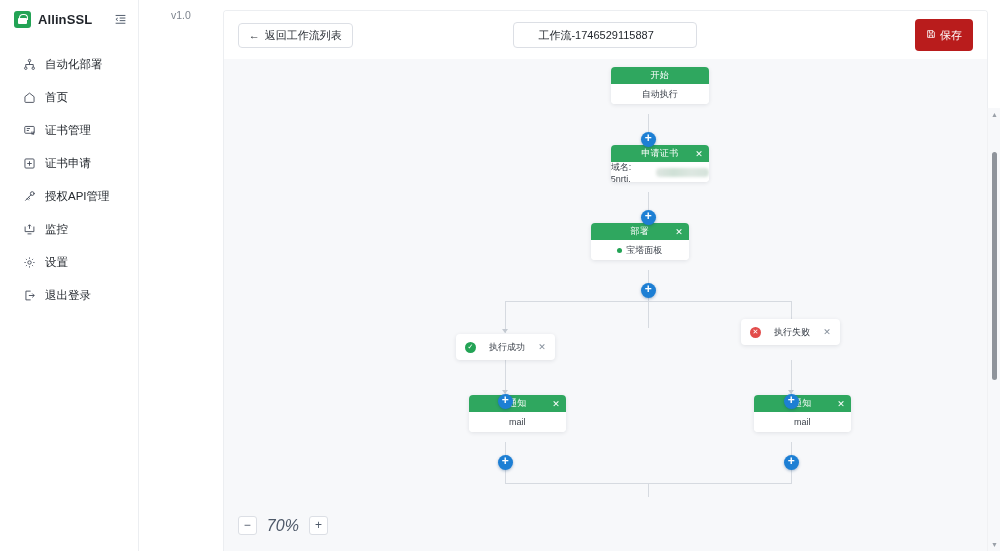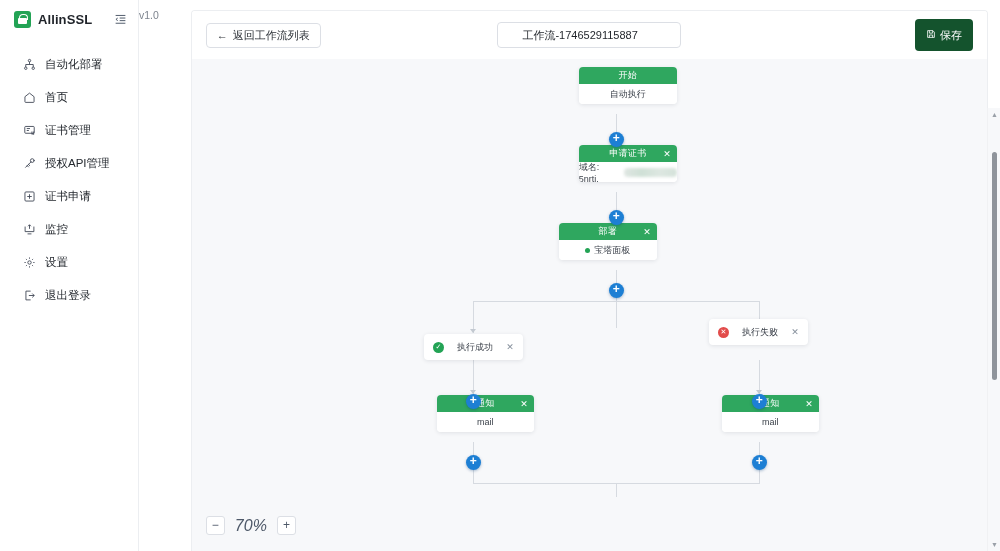--- a/index.html
+++ b/index.html
@@ -2,21 +2,21 @@
 <html><head>
 <meta charset="utf-8">
 <style>
   * { box-sizing: border-box; margin: 0; padding: 0; }
   html, body {
     width: 1000px; height: 551px;
     font-family: "Liberation Sans", "DejaVu Sans", sans-serif;
     background: #ffffff;
     overflow: hidden;
   }
-  .app { display: flex; width: 1000px; height: 551px; position: relative; }
+  .app { display: flex; width: 1000px; height: 551px; position: relative; gap: 32px; }
 
   
   .sidebar {
     width: 139px; height: 551px;
     background: #ffffff;
     border-right: 1px solid #eceef1;
     flex: 0 0 139px;
     display: flex; flex-direction: column;
   }
   .brand {
@@ -90,21 +90,21 @@
   }
   .title-input {
     position: absolute; left: 50%; transform: translateX(-50%);
     width: 184px; height: 26px; border: 1px solid #dcdfe5;
     border-radius: 4px; background: #ffffff;
     font-size: 11px; color: #1f2329; padding: 0 24px;
     font-family: inherit; outline: none;
   }
   .save-btn {
     margin-left: auto; height: 26px; padding: 16px 11px;
-    background: #14532d; border: none; border-radius: 4px;
+    background: #b91c1c; border: none; border-radius: 4px;
     color: #ffffff; font-size: 11px; display: flex; align-items: center;
     gap: 4px; cursor: pointer; font-family: inherit; justify-content: flex-end;
   }
 
   
   .canvas {
     flex: 1; position: relative; background: #f7f8fa;
     overflow: hidden;
   }
   .flow { position: absolute; inset: 0; }
@@ -249,36 +249,36 @@
             <rect x="2.2" y="3" width="11.6" height="8.4" rx="1"></rect>
             <path d="M4.6 5.6h4M4.6 8h2.6"></path>
             <path d="M11 9.2v3.6l1.1-.8 1.1.8V9.2"></path>
           </svg>
         </span>
         <span class="nav-label">证书管理</span>
       </div>
 
       <div class="nav-item">
         <span class="nav-icon">
+          <svg width="13" height="13" viewBox="0 0 16 16" fill="none" stroke="currentColor" stroke-width="1.1">
+            <rect x="2.4" y="2.4" width="11.2" height="11.2" rx="1.2"></rect>
+            <path d="M8 5.2v5.6M5.2 8h5.6"></path>
+          </svg>
+        </span>
+        <span class="nav-label">证书申请</span>
+      </div>
+
+      <div class="nav-item">
+        <span class="nav-icon">
           <svg width="13" height="13" viewBox="0 0 16 16" fill="none" stroke="currentColor" stroke-width="1.1" stroke-linecap="round">
             <circle cx="11.4" cy="4.4" r="2.3"></circle>
             <path d="M9.8 6.1 3.2 12.7M5.2 10.7l1.5 1.5M6.8 9.1l1.5 1.5"></path>
           </svg>
         </span>
         <span class="nav-label">授权API管理</span>
-      </div>
-
-      <div class="nav-item">
-        <span class="nav-icon">
-          <svg width="13" height="13" viewBox="0 0 16 16" fill="none" stroke="currentColor" stroke-width="1.1">
-            <rect x="2.4" y="2.4" width="11.2" height="11.2" rx="1.2"></rect>
-            <path d="M8 5.2v5.6M5.2 8h5.6"></path>
-          </svg>
-        </span>
-        <span class="nav-label">证书申请</span>
       </div>
 
       <div class="nav-item">
         <span class="nav-icon">
           <svg width="13" height="13" viewBox="0 0 16 16" fill="none" stroke="currentColor" stroke-width="1.1" stroke-linejoin="round">
             <path d="M2.6 4.4v6.2h10.8V4.4"></path>
             <path d="M5.6 13.4h4.8"></path>
             <path d="M8 2.2v5M6.2 4 8 2.2 9.8 4"></path>
           </svg>
         </span>

